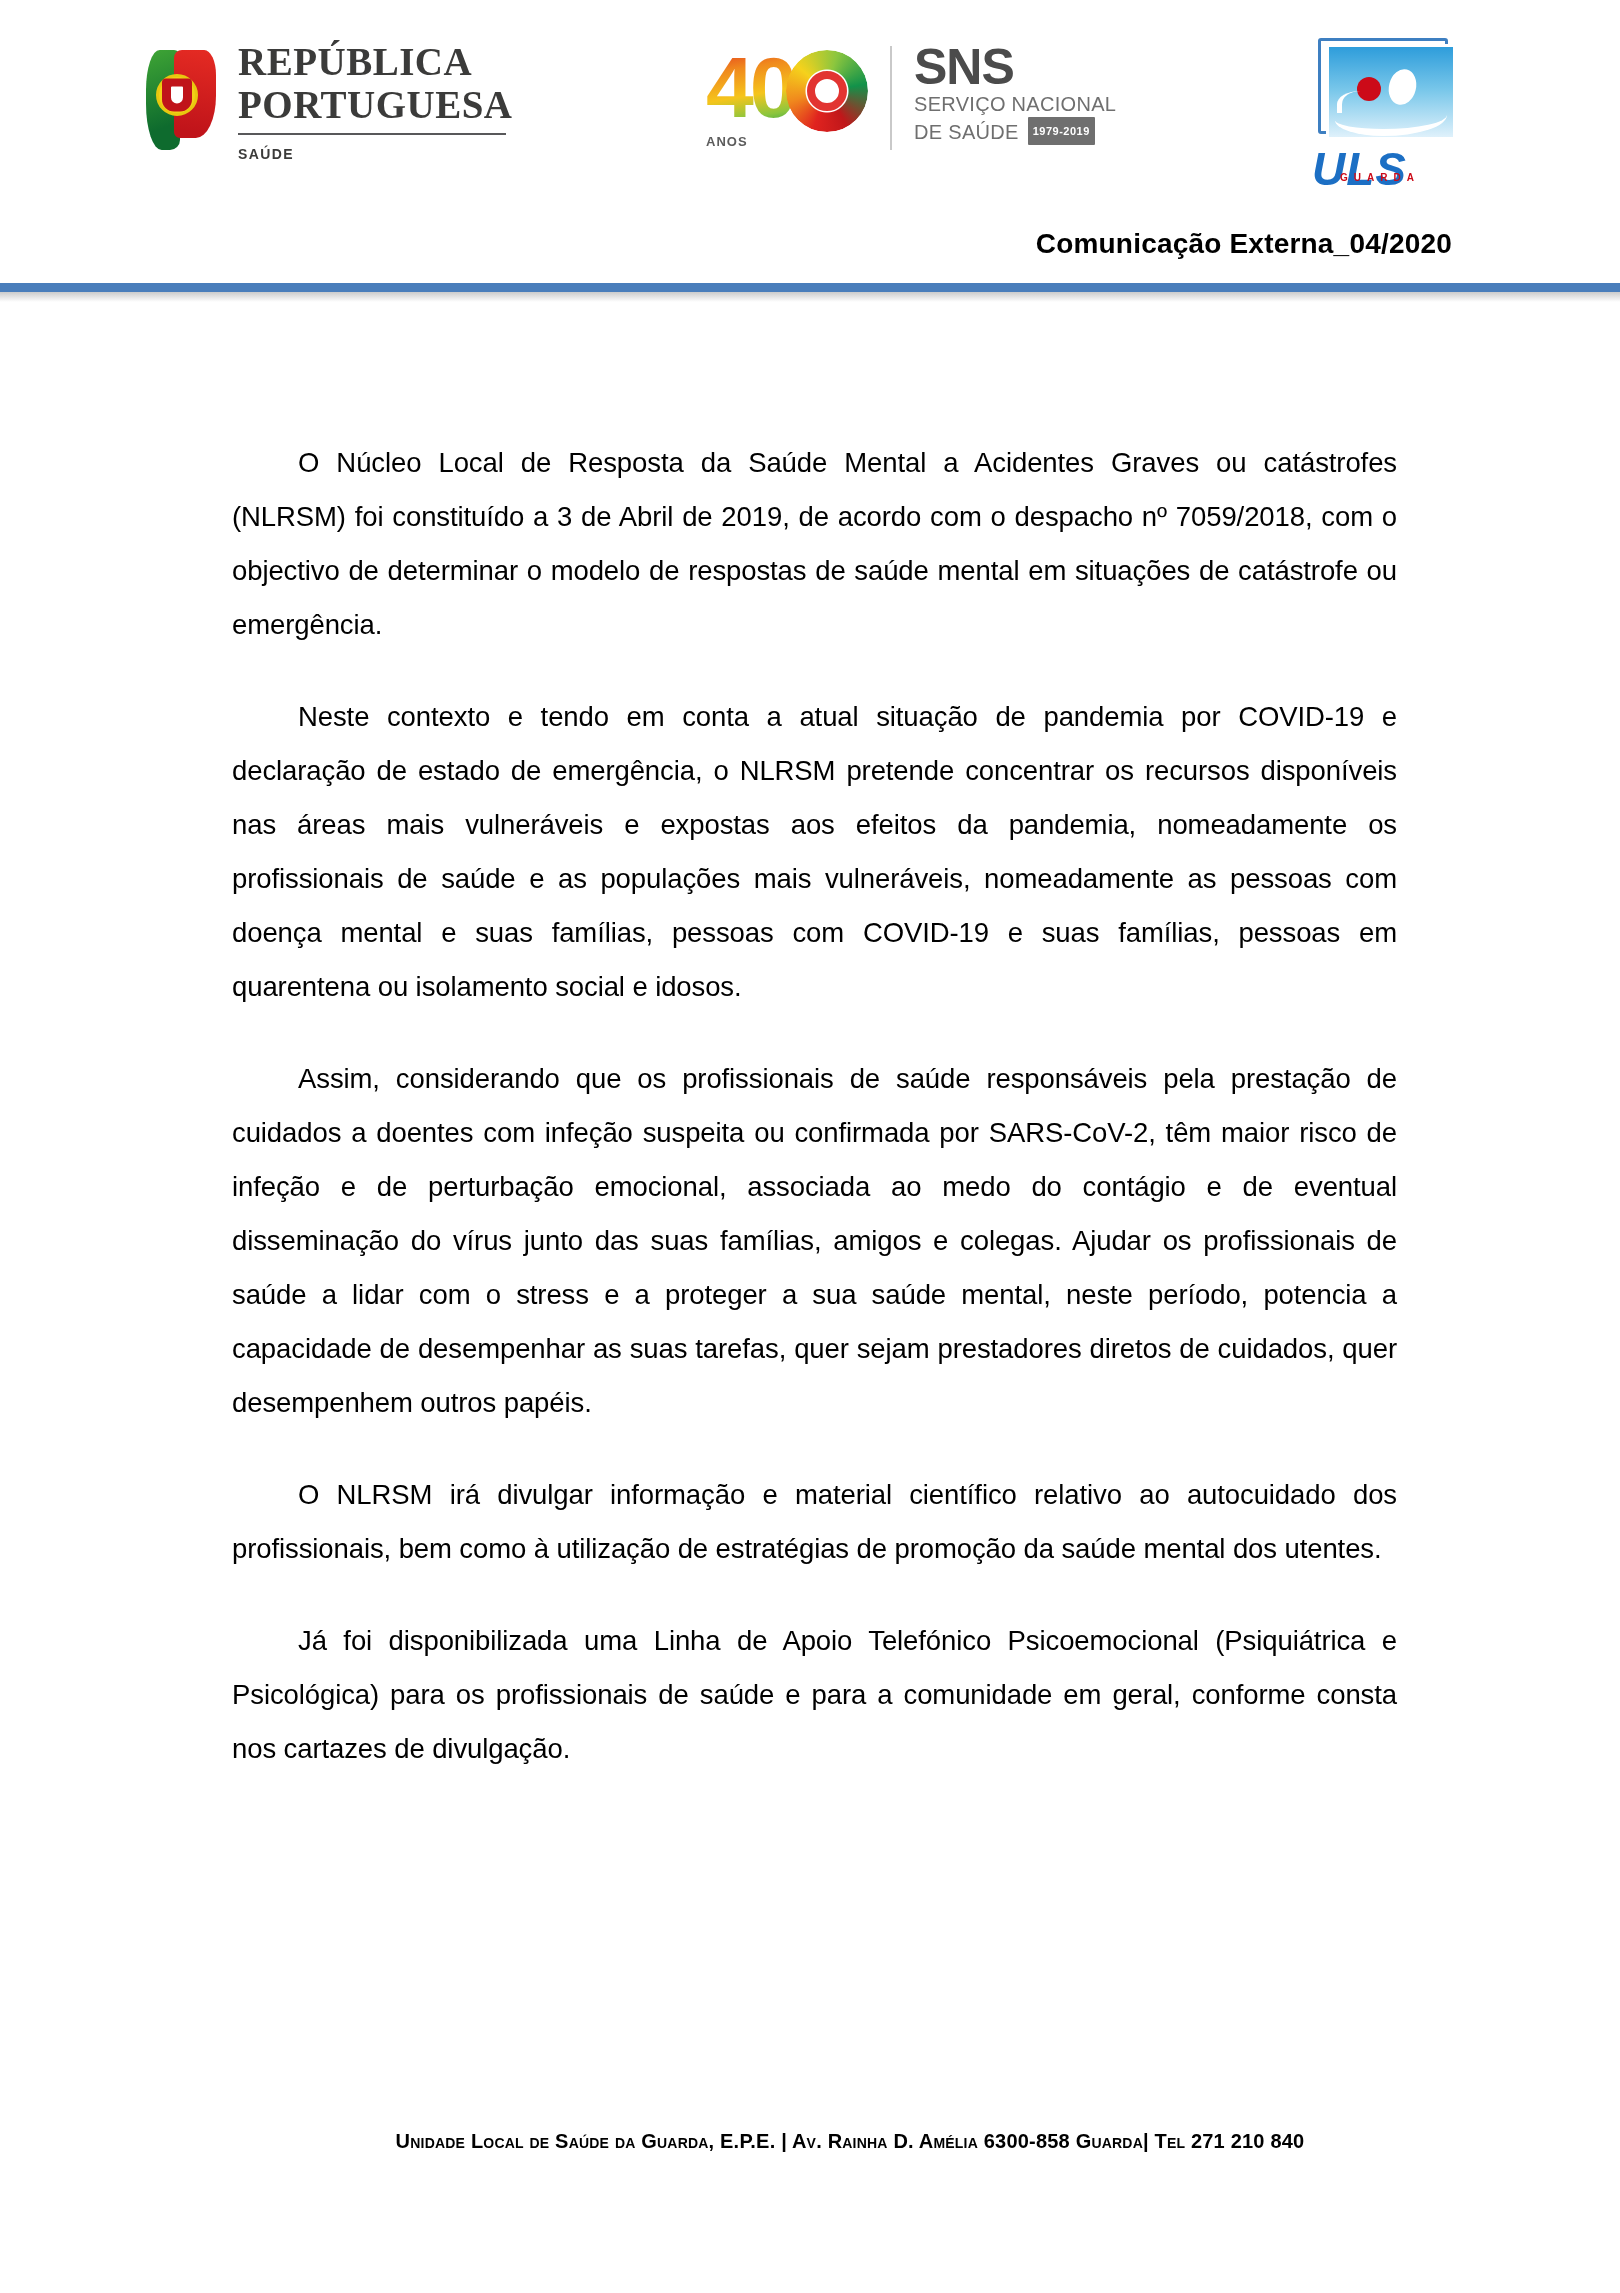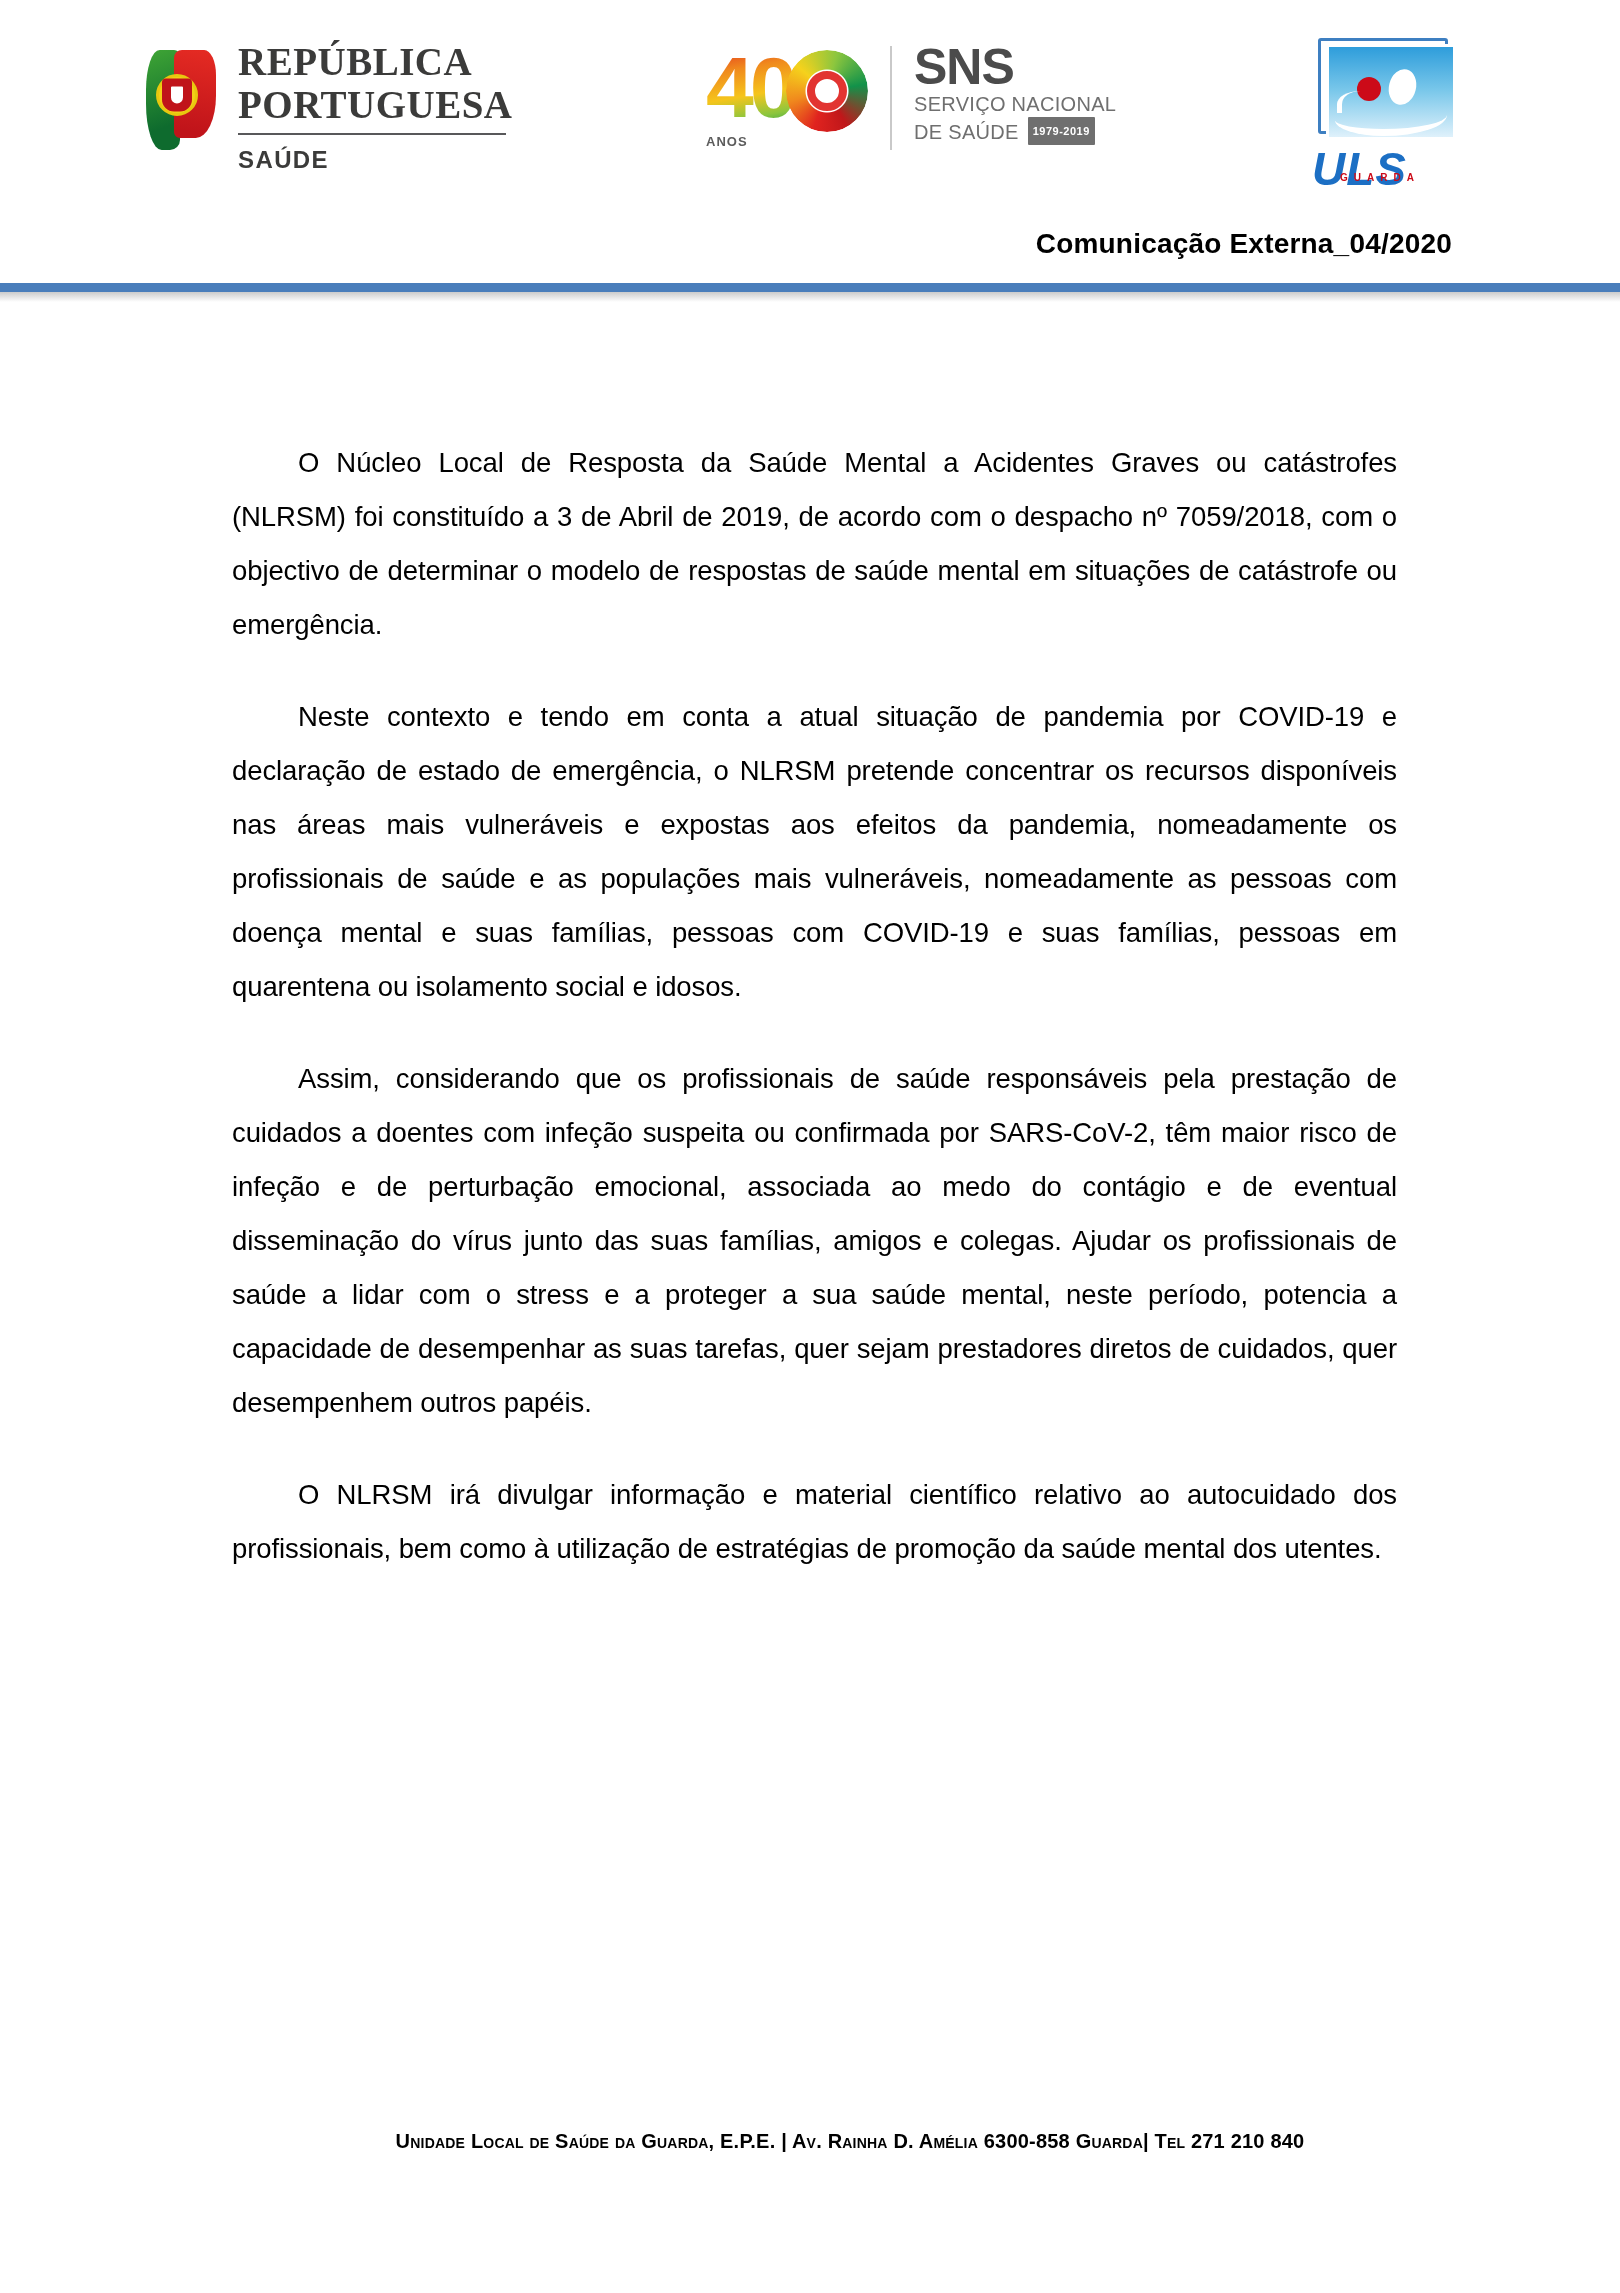--- a/index.html
+++ b/index.html
@@ -114,21 +114,21 @@
   .rp-rule {
     margin-top: 7px;
     width: 268px;
     height: 2px;
     background: #58585a;
   }
   .rp-sub {
     margin-top: 11px;
     font-family: "Liberation Sans", sans-serif;
     font-weight: 700;
-    font-size: 24px;
+    font-size: 14px;
     letter-spacing: 1.4px;
     color: #3b3b3a;
   }
 
   
   .sns-logo {
     position: absolute;
     left: 700px;
     top: 24px;
     width: 370px;
@@ -422,19 +422,20 @@
     <div class="header-title">Comunicação Externa_04/2020</div>
     <div class="header-rule"></div>
     <div class="header-rule-shadow"></div>
   </div>
 
   <div class="content">
     <p class="para">O Núcleo Local de Resposta da Saúde Mental a Acidentes Graves ou catástrofes (NLRSM) foi constituído a 3 de Abril de 2019, de acordo com o despacho nº 7059/2018, com o objectivo de determinar o modelo de respostas de saúde mental em situações de catástrofe ou emergência.</p>
     <p class="para">Neste contexto e tendo em conta a atual situação de pandemia por COVID-19 e declaração de estado de emergência, o NLRSM pretende concentrar os recursos disponíveis nas áreas mais vulneráveis e expostas aos efeitos da pandemia, nomeadamente os profissionais de saúde e as populações mais vulneráveis, nomeadamente as pessoas com doença mental e suas famílias, pessoas com COVID-19 e suas famílias, pessoas em quarentena ou isolamento social e idosos.</p>
     <p class="para">Assim, considerando que os profissionais de saúde responsáveis pela prestação de cuidados a doentes com infeção suspeita ou confirmada por SARS-CoV-2, têm maior risco de infeção e de perturbação emocional, associada ao medo do contágio e de eventual disseminação do vírus junto das suas famílias, amigos e colegas. Ajudar os profissionais de saúde a lidar com o stress e a proteger a sua saúde mental, neste período, potencia a capacidade de desempenhar as suas tarefas, quer sejam prestadores diretos de cuidados, quer desempenhem outros papéis.</p>
     <p class="para">O NLRSM irá divulgar informação e material científico relativo ao autocuidado dos profissionais, bem como à utilização de estratégias de promoção da saúde mental dos utentes.</p>
+    <p class="para">Já foi disponibilizada uma Linha de Apoio Telefónico Psicoemocional (Psiquiátrica e Psicológica) para os profissionais de saúde e para a comunidade em geral, conforme consta nos cartazes de divulgação.</p>
   </div>
 
   <div class="footer">
     <span class="footer-text">Unidade Local de Saúde da Guarda, E.P.E. | Av. Rainha D. Amélia   6300-858 Guarda| Tel 271 210 840</span>
   </div>
 
 </div>
 
 </body></html>

